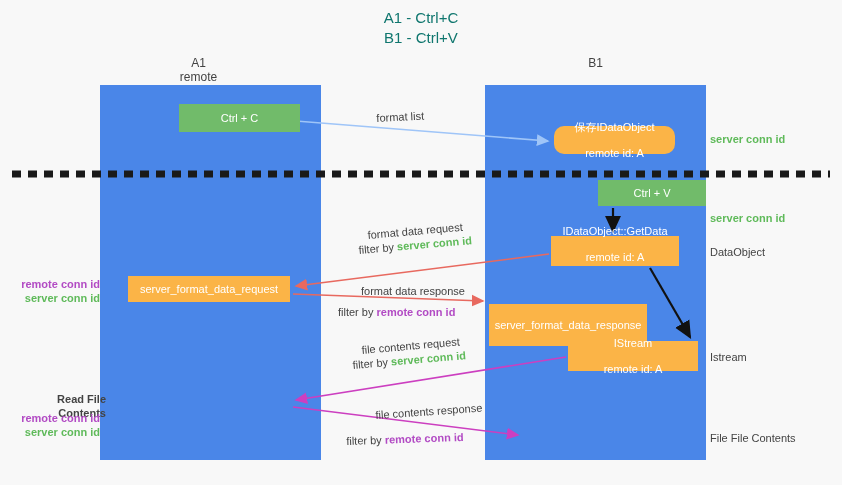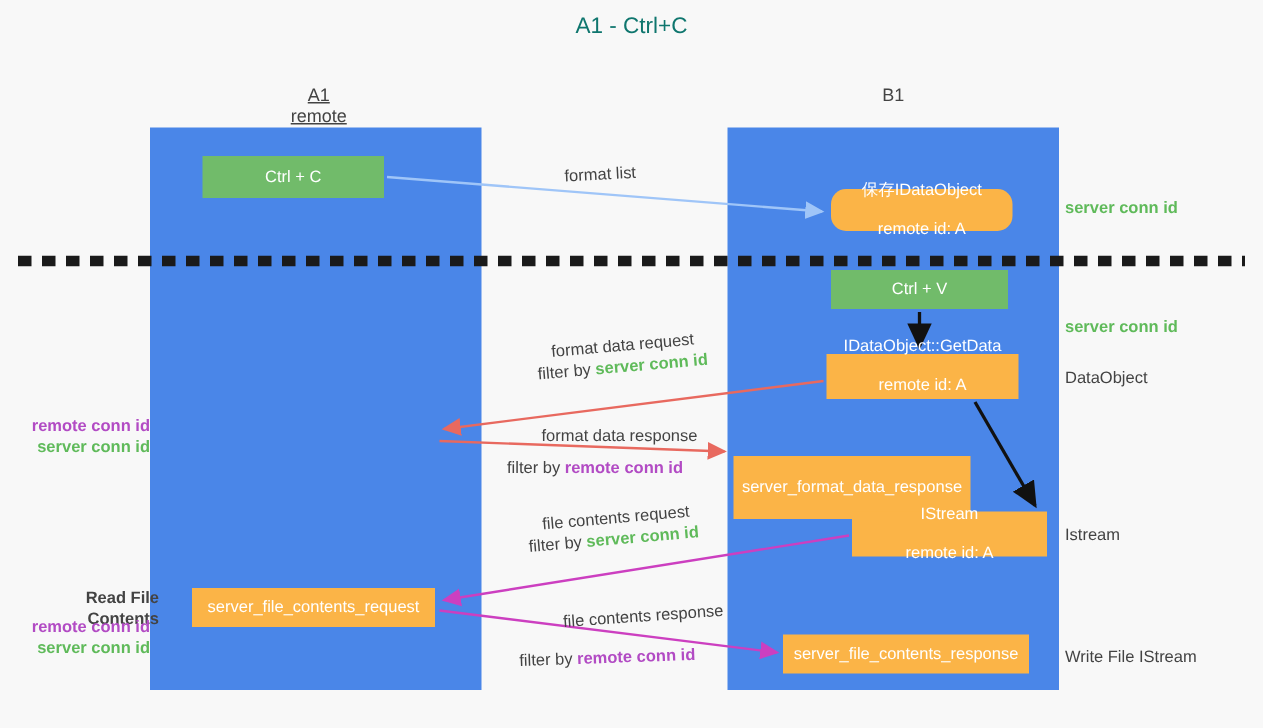--- a/index.html
+++ b/index.html
@@ -21,37 +21,37 @@
   }
 
   
   .panel{position:absolute;background:#4a86e8;}
   #panel-a1{left:100px;top:85px;width:221px;height:375px;}
   #panel-b1{left:485px;top:85px;width:221px;height:375px;}
 
   .col-head{
     position:absolute;text-align:center;font-size:12px;line-height:14px;color:#434343;
   }
-  #head-a1{left:102px;top:56px;width:221px;text-decoration:underline;}
+  #head-a1{left:88px;top:56px;width:221px;}
   #head-b1{left:485px;top:56px;width:221px;}
 
   
   .node{
     position:absolute;box-sizing:border-box;
     display:flex;align-items:center;justify-content:center;
     text-align:center;color:#ffffff;font-size:11px;line-height:13px;
     padding:2px 4px;
   }
-  .node.green{background:#6aa84f;background:#71bb6a;}
+  .node.green{background:#6aa84f;background:#71bb6a;margin-left:44px;}
   .node.orange{background:#fbb040;background:#fbb447;}
   .node span{display:block;}
 
   #n-ctrlc{left:135px;top:104px;width:121px;height:28px;}
   #n-save-idataobject{left:554px;top:126px;width:121px;height:28px;border-radius:10px;}
-  #n-ctrlv{left:554px;top:180px;width:118px;height:26px;}
+  #n-ctrlv{left:554px;top:180px;width:108px;height:26px;}
   #n-getdata{left:551px;top:236px;width:128px;height:30px;align-items:flex-end;}
   #n-format-req{left:128px;top:276px;width:162px;height:26px;}
   #n-format-res{left:489px;top:304px;width:158px;height:42px;}
   #n-istream{left:568px;top:341px;width:130px;height:30px;}
   #n-file-req{left:128px;top:392px;width:162px;height:26px;}
   #n-file-res{left:522px;top:423px;width:164px;height:26px;}
 
   
   .side-label{position:absolute;font-size:11px;line-height:14px;}
   .side-label.dark{color:#434343;}
@@ -84,20 +84,21 @@
   #ann-fcres{left:375px;top:408px;transform:rotate(-4deg);transform-origin:left top;}
   #ann-fcres2{left:346px;top:434px;transform:rotate(-2deg);transform-origin:left top;}
 </style>
 </head>
 <body>
 
 <div class="stage">
 
   <div class="title">
     <div>A1 - Ctrl+C</div>
+    <div>B1 - Ctrl+V</div>
   </div>
 
   <div class="col-head" id="head-a1">
     <div>A1</div>
     <div>remote</div>
   </div>
   <div class="col-head" id="head-b1">
     <div>B1</div>
   </div>
 
@@ -152,45 +153,42 @@
     <span>Ctrl + V</span>
   </div>
 
   <div class="node orange" id="n-getdata">
     <span>
       <span>IDataObject::GetData</span><br>
       <span>remote id: A</span>
     </span>
   </div>
 
+  <div class="node orange" id="n-format-req">
+    <span>server_format_data_request</span>
+  </div>
 
   <div class="node orange" id="n-format-res">
     <span>server_format_data_response</span>
   </div>
 
   <div class="node orange" id="n-istream">
     <span>
       <span>IStream</span><br>
       <span>remote id: A</span>
     </span>
   </div>
 
-  <div class="node orange" id="n-file-req">
-    <span>server_file_contents_request</span>
-  </div>
-
-  <div class="node orange" id="n-file-res">
-    <span>server_file_contents_response</span>
-  </div>
+
 
   <div class="side-label lbl-green" id="sl-server-1">server conn id</div>
   <div class="side-label lbl-green" id="sl-server-2">server conn id</div>
   <div class="side-label dark" id="sl-dataobject">DataObject</div>
   <div class="side-label dark" id="sl-istream">Istream</div>
-  <div class="side-label dark" id="sl-write">Write File IStream</div>
+  <div class="side-label dark" id="sl-write">File File Contents</div>
 
   <div class="side-label" id="sl-left-conn">
     <div class="lbl-purple">remote conn id</div>
     <div class="lbl-green">server conn id</div>
   </div>
 
   <div class="side-label dark" id="sl-read-file">Read File Contents</div>
 
   <div class="side-label" id="sl-left-conn2">
     <div class="lbl-purple">remote conn id</div>

